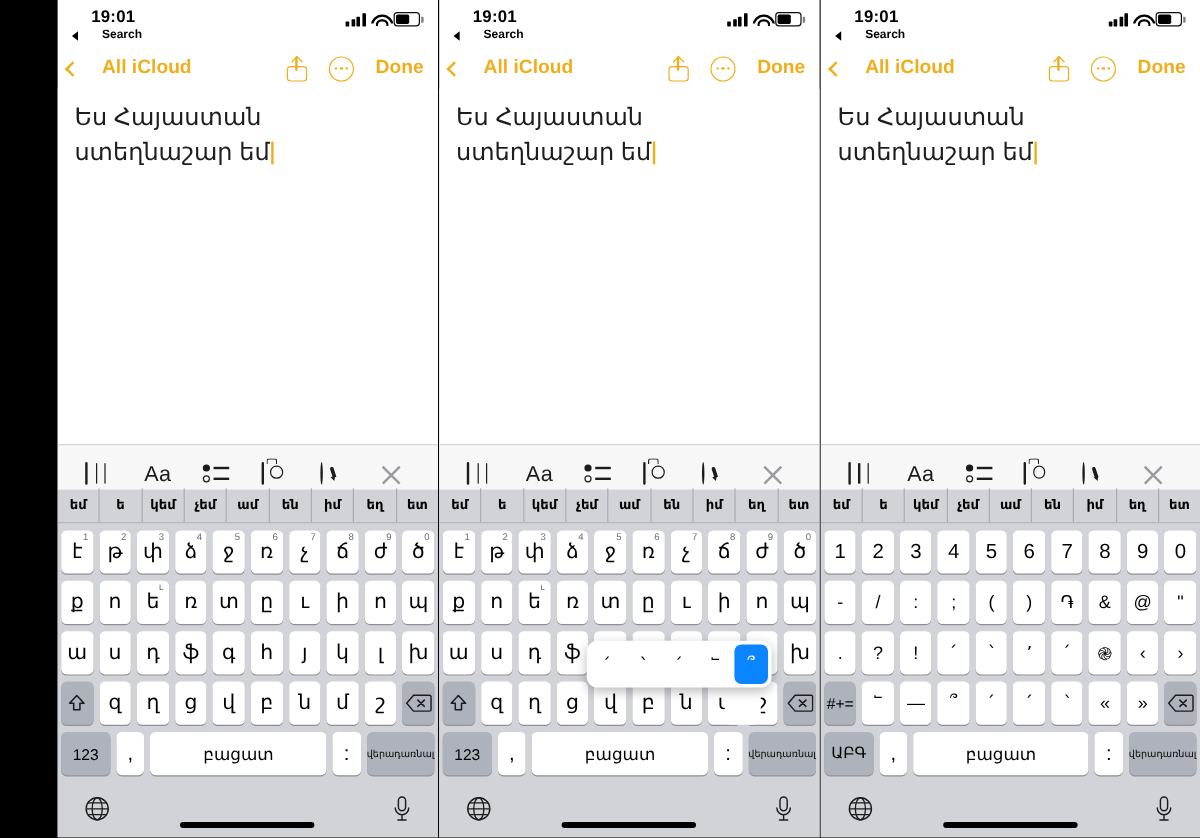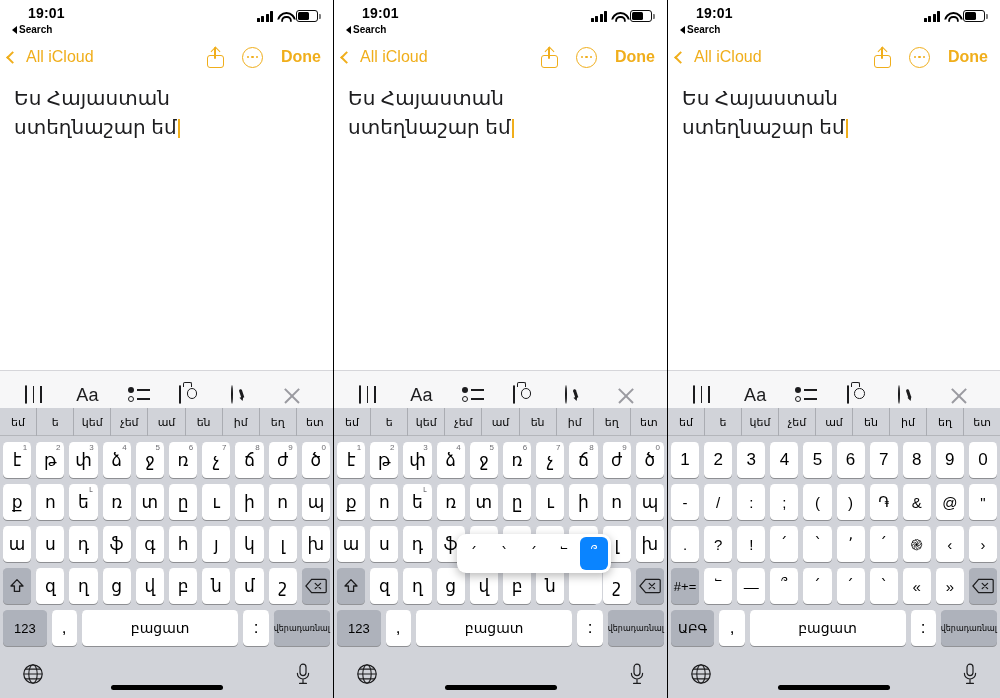--- a/index.html
+++ b/index.html
@@ -2,21 +2,21 @@
 <html><head>
 <meta charset="utf-8">
 <style>
   * { box-sizing: border-box; margin: 0; padding: 0; }
   html, body {
     width: 1000px; height: 698px;
     background: #000;
     font-family: "Liberation Sans", "DejaVu Sans", sans-serif;
     overflow: hidden;
   }
-  .stage { width: 1000px; height: 698px; display: flex; background: #000; }
+  .stage { width: 1000px; height: 698px; display: flex; background: #000; padding-left: 48px; }
   .panel {
     width: 334px; height: 698px;
     background: #ffffff;
     position: relative;
     display: flex;
     flex-direction: column;
     overflow: hidden;
     border-right: 1px solid #000;
   }
   .panel:last-child { border-right: none; width: 332px; }
@@ -29,21 +29,21 @@
     flex: 0 0 auto;
   }
   .st-time {
     font-size: 14px; font-weight: bold; color: #000;
     letter-spacing: .2px;
     position: absolute; left: 28px; top: 5px;
   }
   .st-back {
     position: absolute; left: 12px; top: 24px;
     font-size: 10px; color: #000; font-weight: 600;
-    display: flex; align-items: center; gap: 2px;
+    display: flex; align-items: center; gap: 20px;
   }
   .st-back .tri {
     width: 0; height: 0;
     border-top: 4px solid transparent;
     border-bottom: 4px solid transparent;
     border-right: 5px solid #000;
     display: inline-block;
   }
   .st-right {
     position: absolute; right: 12px; top: 10px;
@@ -83,22 +83,22 @@
   }
 
   
   .navbar {
     height: 34px;
     display: flex; align-items: center;
     padding: 0 12px 0 8px;
     flex: 0 0 auto;
   }
   .nav-back {
-    display: flex; align-items: center; gap: 8px;
-    color: #f0ae1b; font-size: 16px;
+    display: flex; align-items: center; gap: 19px;
+    color: #f0ae1b; font-size: 16px; font-weight: bold;
   }
   .chev {
     width: 9px; height: 9px;
     border-left: 2.4px solid #f0ae1b;
     border-bottom: 2.4px solid #f0ae1b;
     transform: rotate(45deg);
     margin-right: 1px;
   }
   .nav-spacer { flex: 1; }
   .nav-icons { display: flex; align-items: center; gap: 18px; }
@@ -199,22 +199,23 @@
 
   
   .keyboard {
     background: #d1d3d9;
     flex: 0 0 auto;
     padding-bottom: 0;
     position: relative;
   }
   .suggest {
     height: 28px;
-    display: flex; align-items: flex-start;
+    display: flex; align-items: flex-end;
     border-bottom: .5px solid #b4b6bb;
+    font-weight: bold;
   }
   .sug {
     flex: 1 1 0;
     text-align: center;
     font-size: 11px; color: #000;
     border-right: .5px solid #aaacb2;
     line-height: 28px;
     overflow: hidden;
     white-space: nowrap;
   }

